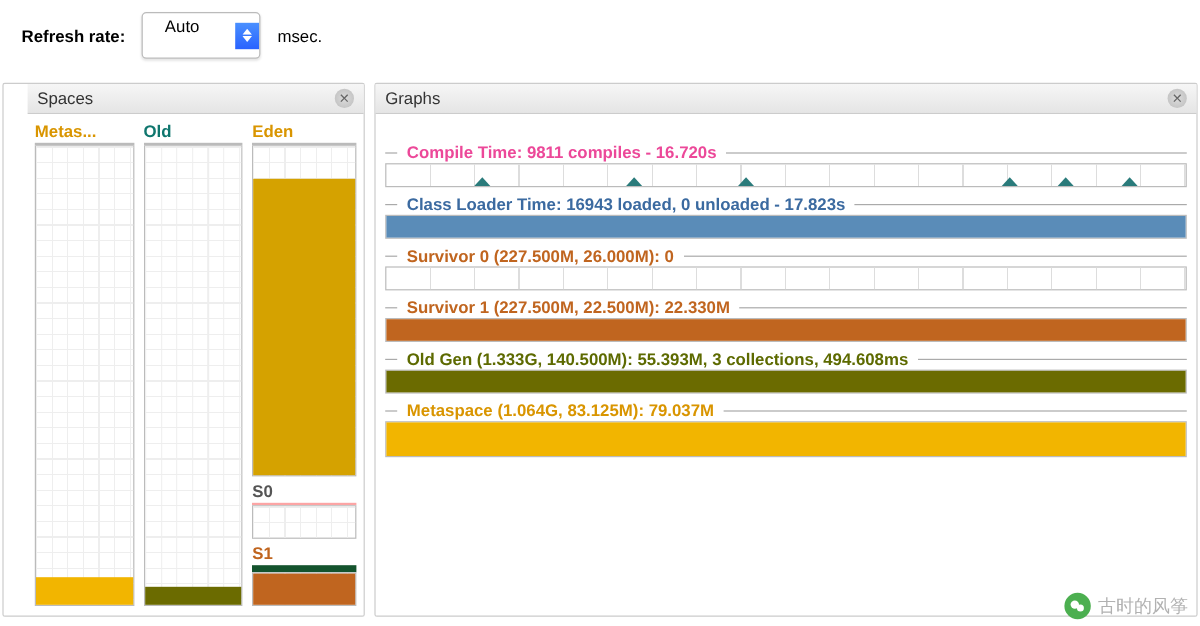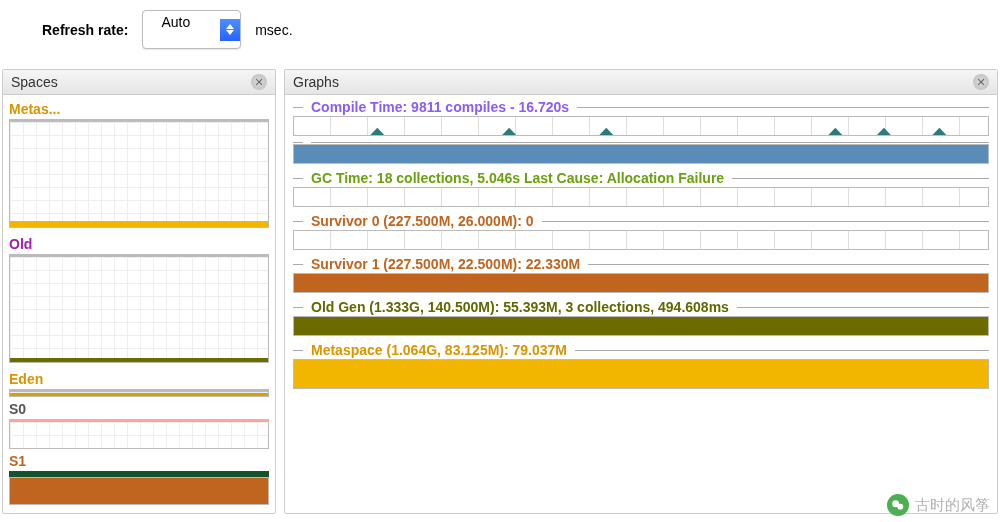--- a/index.html
+++ b/index.html
@@ -10,21 +10,20 @@
     width: 1000px;
     height: 522px;
     overflow: hidden;
   }
   .toolbar {
     padding: 10px 18px 20px 18px;
     display: flex;
     align-items: center;
     gap: 14px;
     font-size: 14px;
-    margin-left: 24px;
   }
   .toolbar .label { font-weight: bold; }
   .select-wrap {
     display: flex;
     align-items: center;
     border: 1px solid #bbb;
     border-radius: 4px;
     box-shadow: 0 1px 2px rgba(0,0,0,0.1);
     overflow: hidden;
     background: #fff;
@@ -68,28 +67,27 @@
   }
   .panel-header .close {
     width: 16px; height:16px;
     border-radius: 50%;
     background: radial-gradient(#ddd,#bbb);
     color: #666;
     font-size: 11px;
     display:flex; align-items:center; justify-content:center;
     cursor:pointer;
   }
-  .spaces-panel { width: 274px; }
-  .graphs-panel { flex: 1; }
+  .spaces-panel { width: 302px; padding-left: 20px; }
+  .graphs-panel { flex: 1; gap: 20px; }
   .spaces-body {
     display: flex;
     gap: 8px;
     padding: 6px 6px 8px 6px;
     height: 418px;
-    flex-direction: column;
   }
   .space-col {
     display: flex;
     flex-direction: column;
     flex: 1;
   }
   .space-title {
     font-weight: bold;
     font-size: 14px;
     padding-bottom: 2px;
@@ -157,22 +155,22 @@
   .ticks {
     position:absolute; inset:0;
     background-image: repeating-linear-gradient(to right, transparent 0 36px, #ddd 36px 37px);
     pointer-events:none;
   }
   .marks {
     position:absolute; inset:0; pointer-events:none;
   }
   .marks svg { width:100%; height:100%; }
   .c-orange { color: #d99500; } 
-  .c-olive  { color: #a21caf; } 
-  .c-teal   { color: #8b5cf6; } 
+  .c-olive  { color: #0f766e; } 
+  .c-teal   { color: #ec4899; } 
   .c-blue   { color: #3b6aa0; } 
   .c-green  { color: #6aa10e; } 
   .c-rust   { color: #c0651f; } 
   .c-darkolive { color: #5d6a00; }
   .watermark {
     position: absolute;
     right: 10px;
     bottom: 6px;
     color: rgba(100,100,100,0.5);
     font-size: 15px;
@@ -271,34 +269,25 @@
                 <polygon points="44,20 46,20 45,12" fill="#2a7b7b"></polygon>
                 <polygon points="77,20 79,20 78,12" fill="#2a7b7b"></polygon>
                 <polygon points="84,20 86,20 85,12" fill="#2a7b7b"></polygon>
                 <polygon points="92,20 94,20 93,12" fill="#2a7b7b"></polygon>
               </svg></div>
           </div>
         </div>
         <div class="graph-row">
           <div class="graph-caption c-blue">
             <span class="leading-line"></span>
+            <span>Class Loader Time: 16943 loaded, 0 unloaded - 17.823s</span>
             <span class="trailing-line"></span>
           </div>
           <div class="graph-bar">
             <div class="fill" style="width: 100%; background: rgb(90, 140, 184);"></div>
-          </div>
-        </div>
-        <div class="graph-row">
-          <div class="graph-caption c-green">
-            <span class="leading-line"></span>
-            <span>GC Time: 18 collections, 5.046s  Last Cause: Allocation Failure</span>
-            <span class="trailing-line"></span>
-          </div>
-          <div class="graph-bar">
-            <div class="ticks"></div>
           </div>
         </div>
         <div class="graph-row">
           <div class="graph-caption c-rust">
             <span class="leading-line"></span>
             <span>Survivor 0 (227.500M, 26.000M): 0</span>
             <span class="trailing-line"></span>
           </div>
           <div class="graph-bar">
             <div class="ticks"></div>

